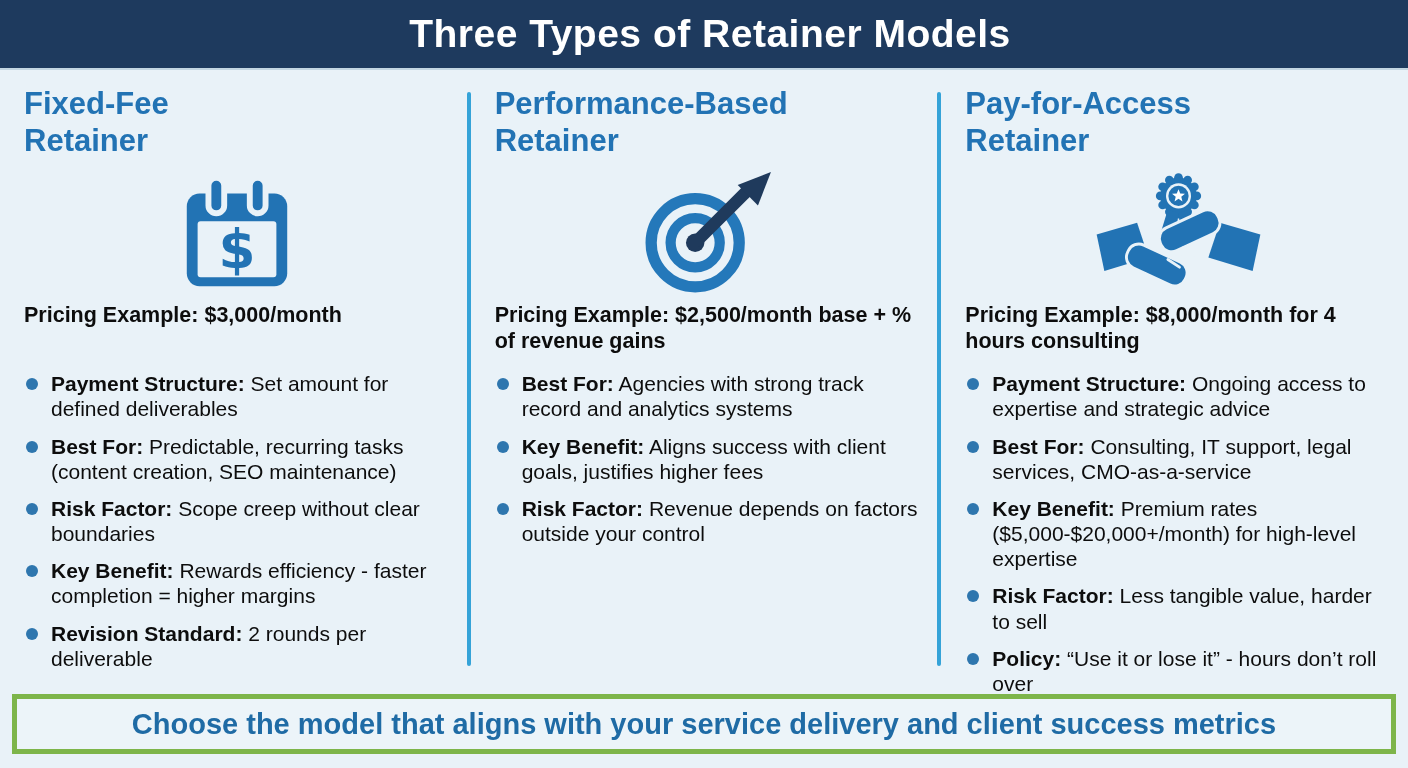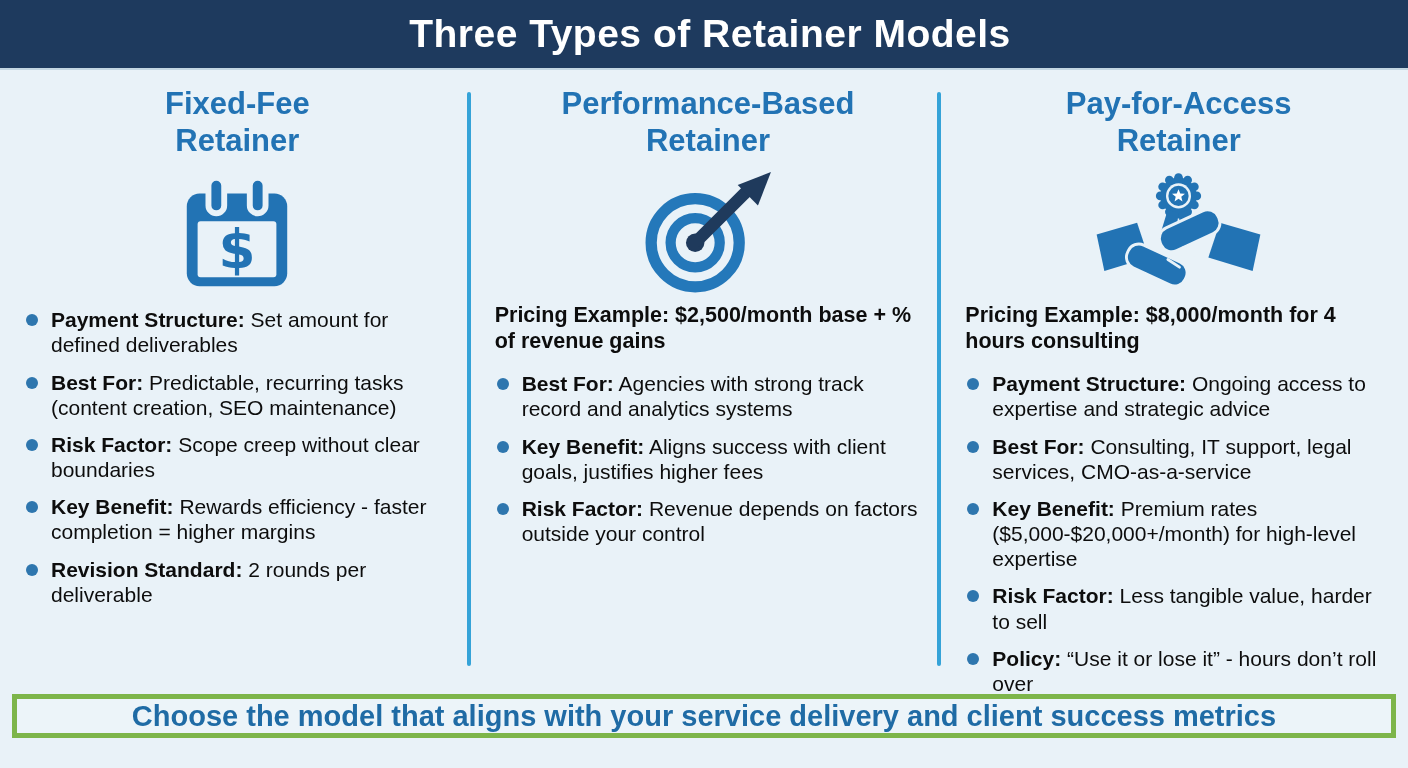--- a/index.html
+++ b/index.html
@@ -19,21 +19,21 @@
   .header-title {
     color:#ffffff; font-size:39px; font-weight:800; letter-spacing:.5px;
   }
   .main { height:622px; display:flex; }
   .column { flex:1 1 0; padding:14px 16px 0 24px; }
   .divider {
     flex:0 0 auto; width:4px; height:574px; margin-top:22px;
     background:#35a3d8; border-radius:2px;
   }
   .col-title {
-    text-align:center; color:#2273b4; font-size:31px; font-weight:700;
+    text-align:left; color:#2273b4; font-size:31px; font-weight:700;
     line-height:1.18; margin-top:2px;
   }
   .icon-wrap {
     height:138px; display:flex; align-items:center; justify-content:center;
     margin-top:4px;
   }
   .pricing {
     font-size:21.5px; font-weight:700; color:#0d0d0d; line-height:1.2;
     min-height:62px; margin-top:2px;
   }
@@ -41,21 +41,21 @@
   .bullets li {
     position:relative; padding-left:27px;
     font-size:21px; color:#0d0d0d; line-height:1.2; margin-bottom:12px;
   }
   .bullets li::before {
     content:""; position:absolute; left:2px; top:7px;
     width:12px; height:12px; border-radius:50%; background:#2e76ae;
   }
   .b-label { font-weight:700; }
   .footer {
-    margin:2px 12px 0; height:44px;
+    margin:2px 12px 0; height:60px;
     border:5px solid #7db54a; background:#ecf4f9;
     display:flex; align-items:center; justify-content:center;
   }
   .footer-text { color:#1f6ba5; font-size:29px; font-weight:700; }
 </style>
 </head>
 <body>
 
 <div class="header">
   <div class="header-title">Three Types of Retainer Models</div>
@@ -70,20 +70,21 @@
     </div>
     <div class="icon-wrap">
       <svg width="128" height="128" viewBox="0 0 130 118">
         <rect x="14" y="20" width="102" height="94" rx="13" fill="#2273b4"></rect>
         <rect x="36" y="4" width="16" height="36" rx="8" fill="#2273b4" stroke="#e9f2f8" stroke-width="6"></rect>
         <rect x="78" y="4" width="16" height="36" rx="8" fill="#2273b4" stroke="#e9f2f8" stroke-width="6"></rect>
         <rect x="25" y="48" width="80" height="57" rx="3" fill="#e9f2f8"></rect>
         <text x="65" y="96" text-anchor="middle" font-family="'DejaVu Sans', sans-serif" font-size="54" font-weight="bold" fill="#2273b4">$</text>
       </svg>
     </div>
+    <div class="pricing">Pricing Example: $3,000/month</div>
     <ul class="bullets">
       <li>
         <span class="b-label">Payment Structure:</span>
         <span>Set amount for defined deliverables</span>
       </li>
       <li>
         <span class="b-label">Best For:</span>
         <span>Predictable, recurring tasks (content creation, SEO maintenance)</span>
       </li>
       <li>

